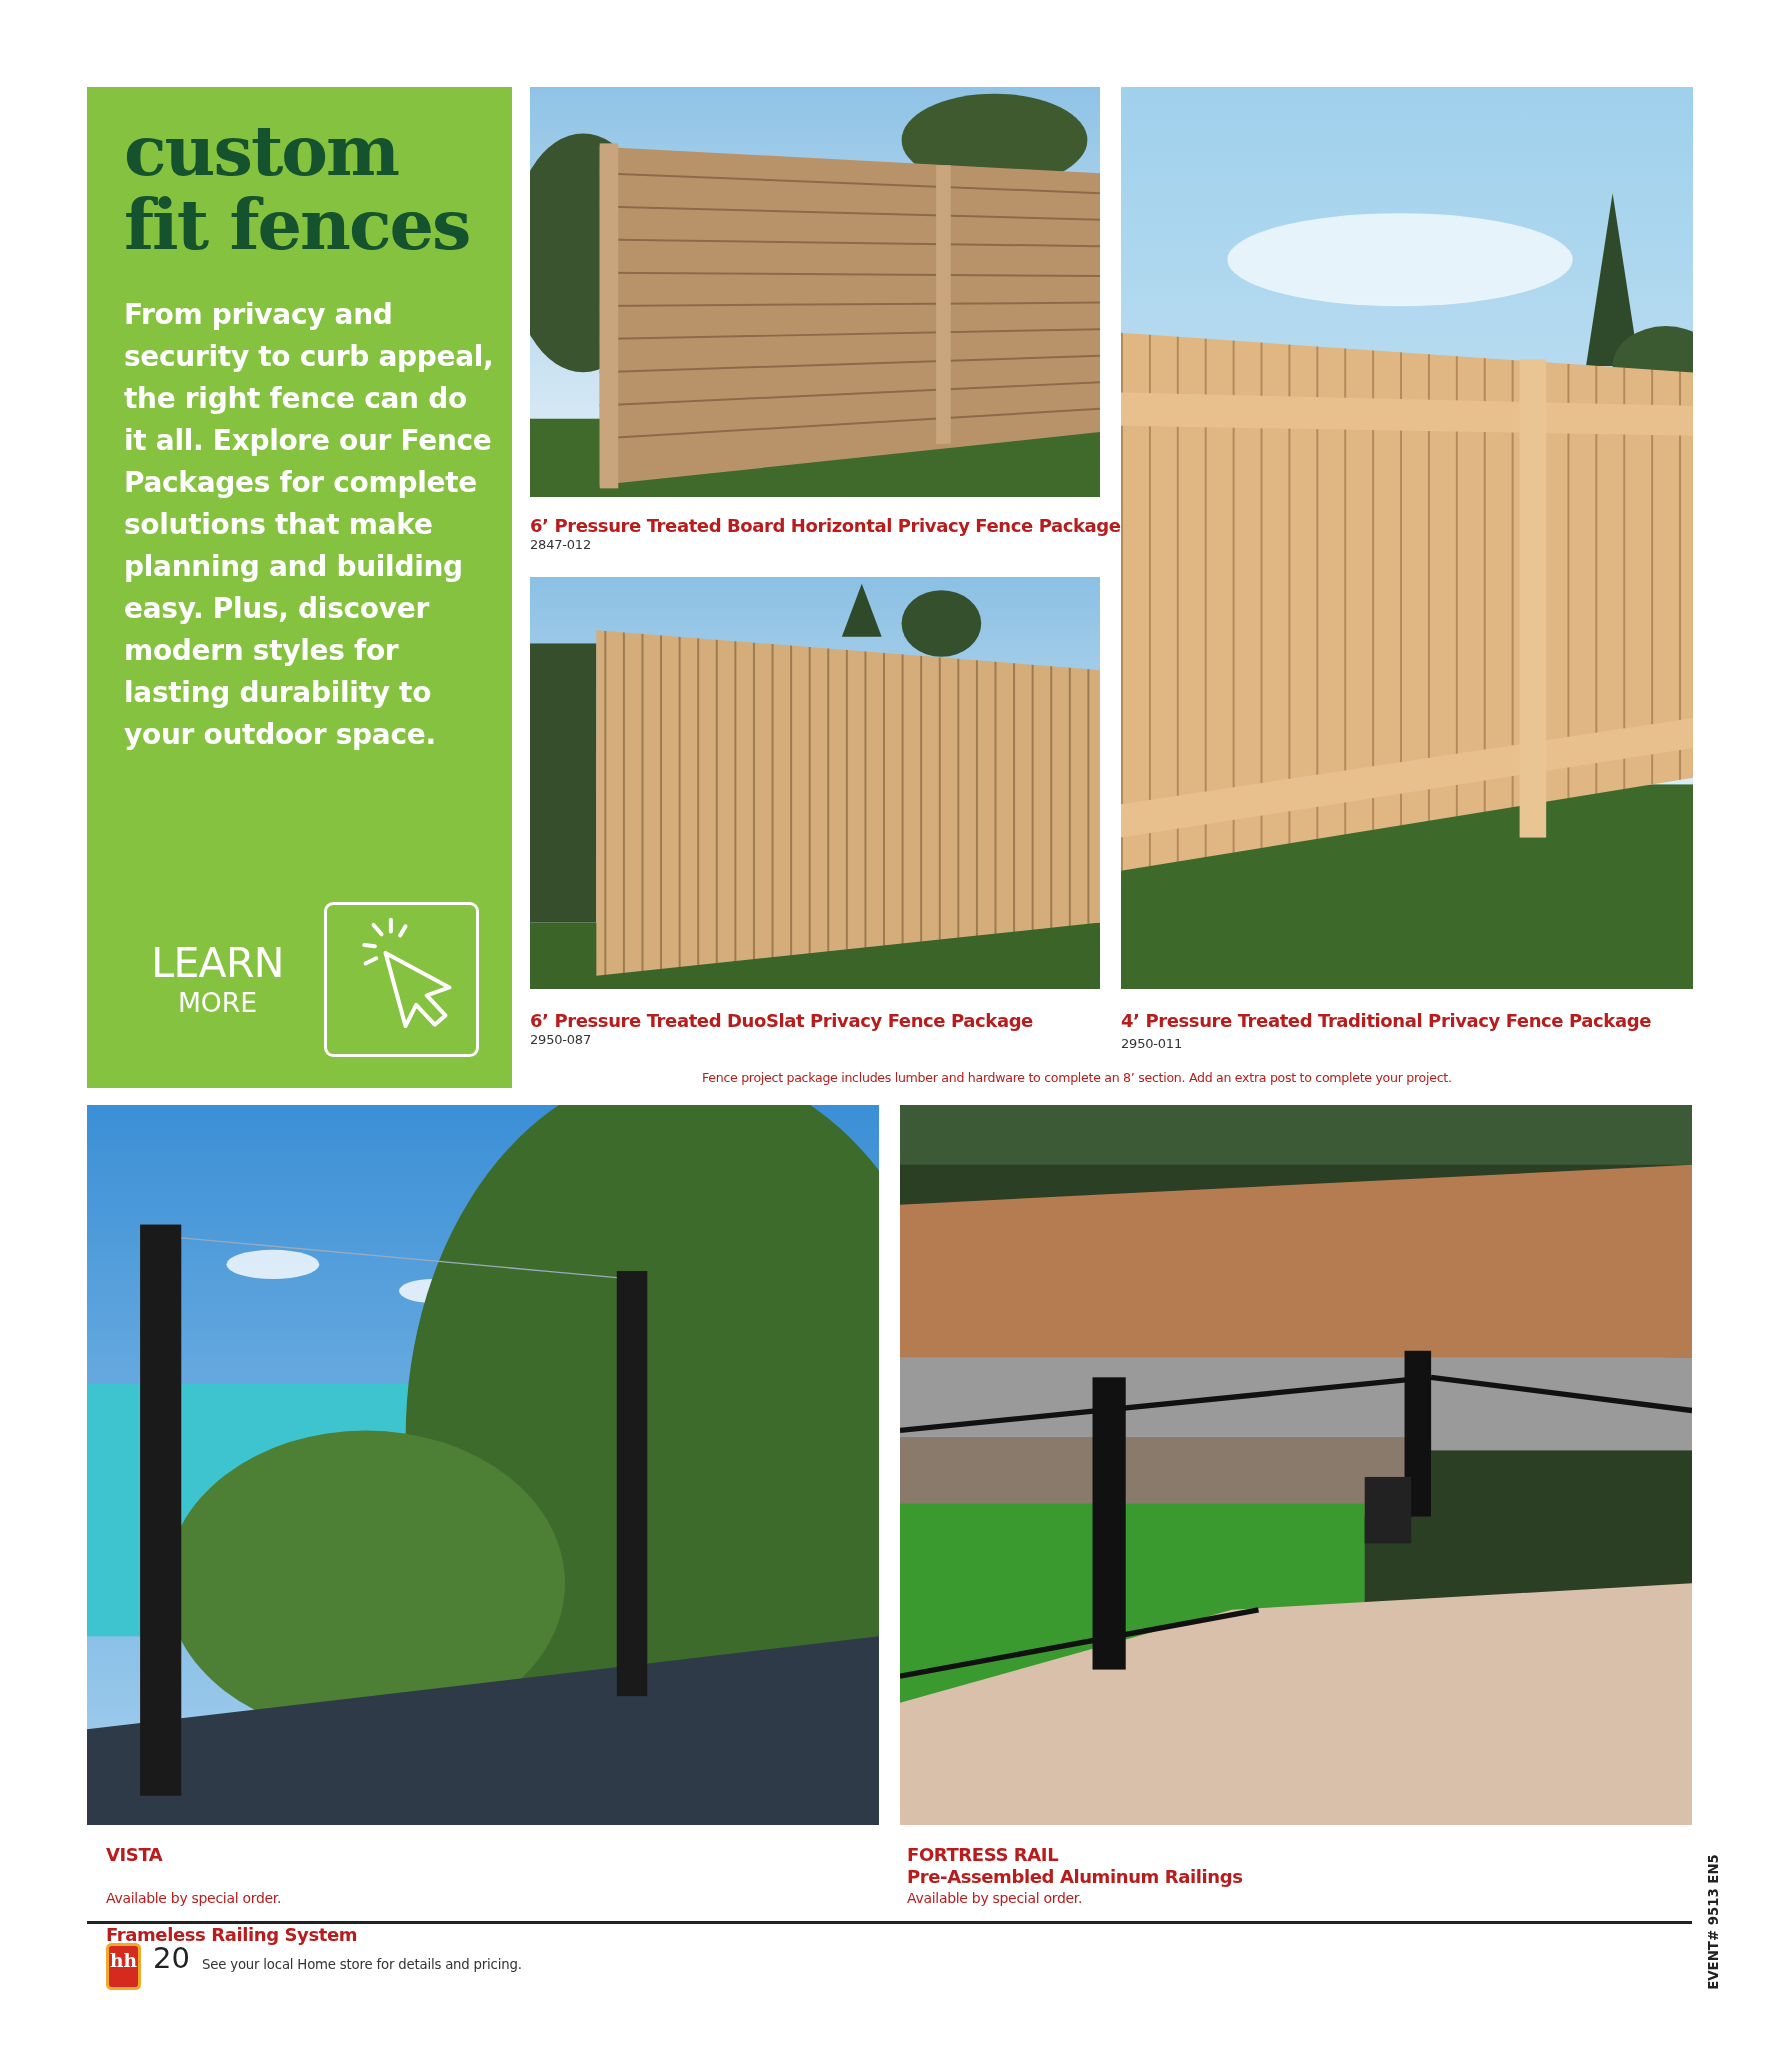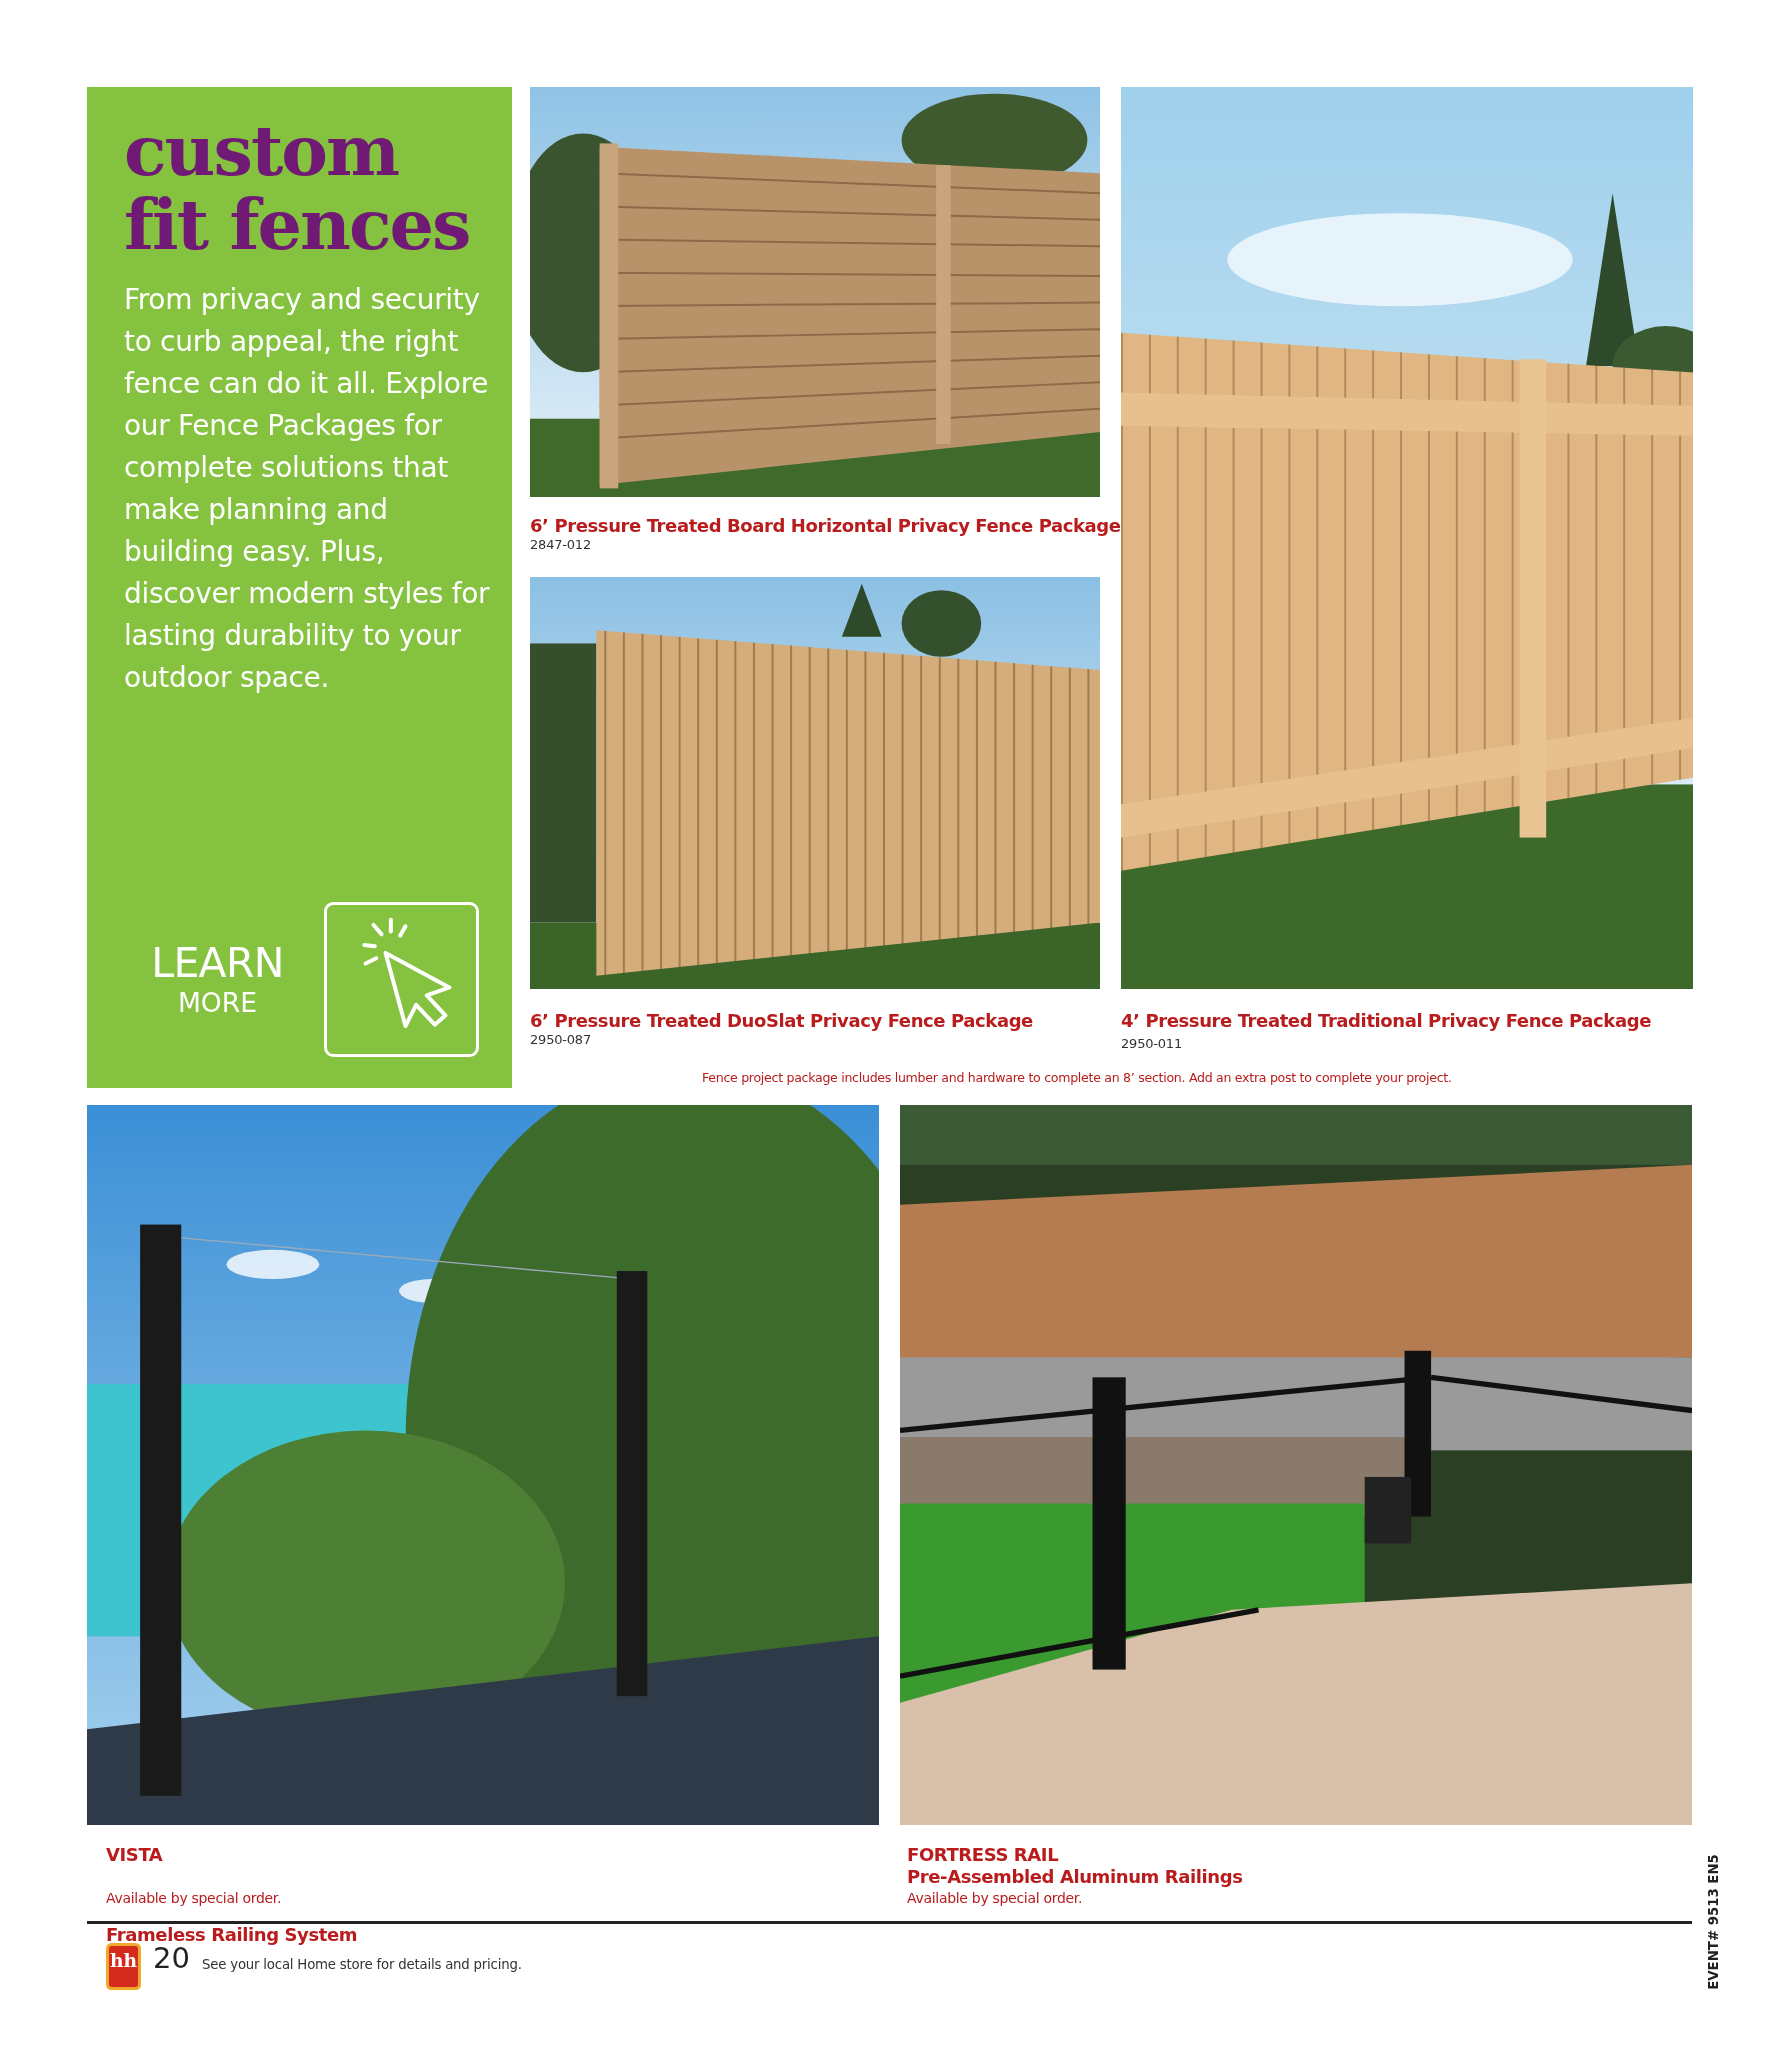--- a/index.html
+++ b/index.html
@@ -1,22 +1,22 @@
 <!DOCTYPE html>
 <html style="font-size:10.6px"><head>
 <meta charset="utf-8">
 <style>
   html, body { margin: 0; padding: 0; background: #ffffff; }
   body { width: 1783px; height: 2066px; position: relative; overflow: hidden; font-family: "Liberation Sans", sans-serif; color: #222; }
   .abs { position: absolute; }
 
   
   #promo { left: 87px; top: 87px; width: 425px; height: 1001px; background: #85c23f; }
-  #promo-title { left: 37px; top: 26.6px; width: 385px; font-family: "DejaVu Serif", serif; font-weight: bold; color: #701a75; font-size: 70px; line-height: 74px; letter-spacing: -2px; }
-  #promo-body { left: 37px; top: 192px; width: 372px; color: #fff; font-size: 28px; line-height: 42px; font-family: "DejaVu Sans", sans-serif; letter-spacing: -0.3px; }
+  #promo-title { left: 37px; top: 26.6px; width: 385px; font-family: "DejaVu Serif", serif; font-weight: bold; color: #14532d; font-size: 70px; line-height: 74px; letter-spacing: -2px; }
+  #promo-body { left: 37px; top: 207px; width: 372px; color: #fff; font-size: 28px; line-height: 42px; font-family: "DejaVu Sans", sans-serif; letter-spacing: -0.3px; font-weight: bold; }
   #learn { left: 44px; top: 853px; width: 173px; text-align: center; color: #fff; font-family: "DejaVu Sans", sans-serif; font-weight: normal; }
   #learn .l1 { font-size: 41px; line-height: 46px; letter-spacing: -0.7px; }
   #learn .l2 { font-size: 26.6px; line-height: 33px; }
   #cursor-box { left: 237px; top: 815px; width: 155px; height: 155px; border: 3.3px solid #fff; border-radius: 9.3px; box-sizing: border-box; }
 
   
   .photo { position: absolute; overflow: hidden; }
   .photo svg { width: 100%; height: 100%; display: block; }
 
   .caption-title { position: absolute; font-family: "DejaVu Sans", sans-serif; font-weight: bold; font-size: 18px; color: #b91c1c; white-space: nowrap; letter-spacing: -0.4px; }

